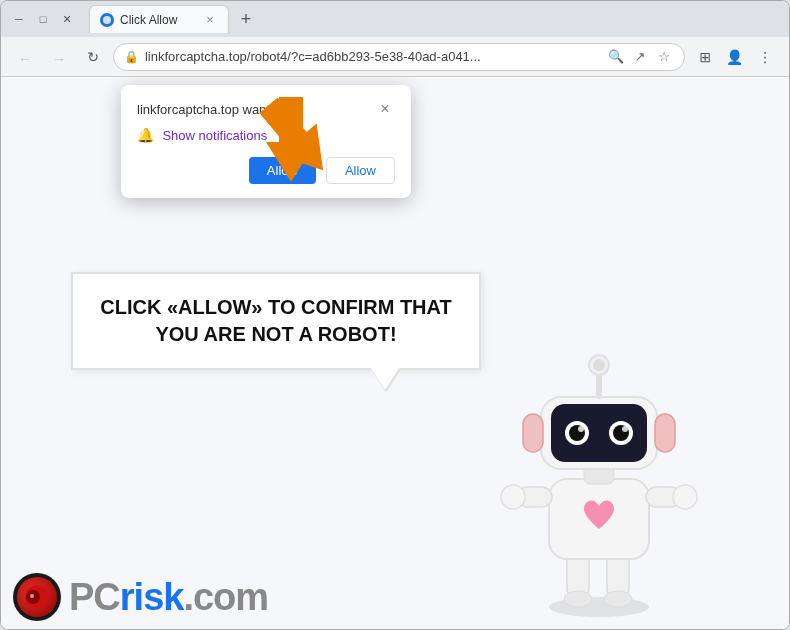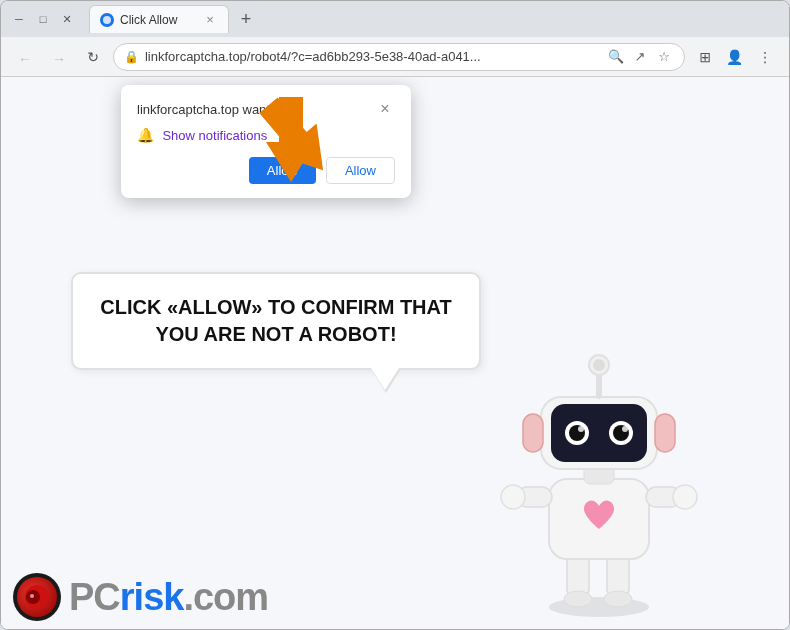--- a/index.html
+++ b/index.html
@@ -276,21 +276,21 @@
     }
 
     
     .speech-bubble {
       position: absolute;
       top: 195px;
       left: 70px;
       width: 410px;
       background: white;
       border: 2px solid #e0e0e0;
-      border-radius: 10px;
+      border-radius: 0;
       padding: 20px 24px;
       text-align: center;
       z-index: 50;
       box-shadow: 2px 2px 8px rgba(0,0,0,0.08);
     }
     .speech-bubble::after {
       content: '';
       position: absolute;
       bottom: -22px;
       right: 80px;

